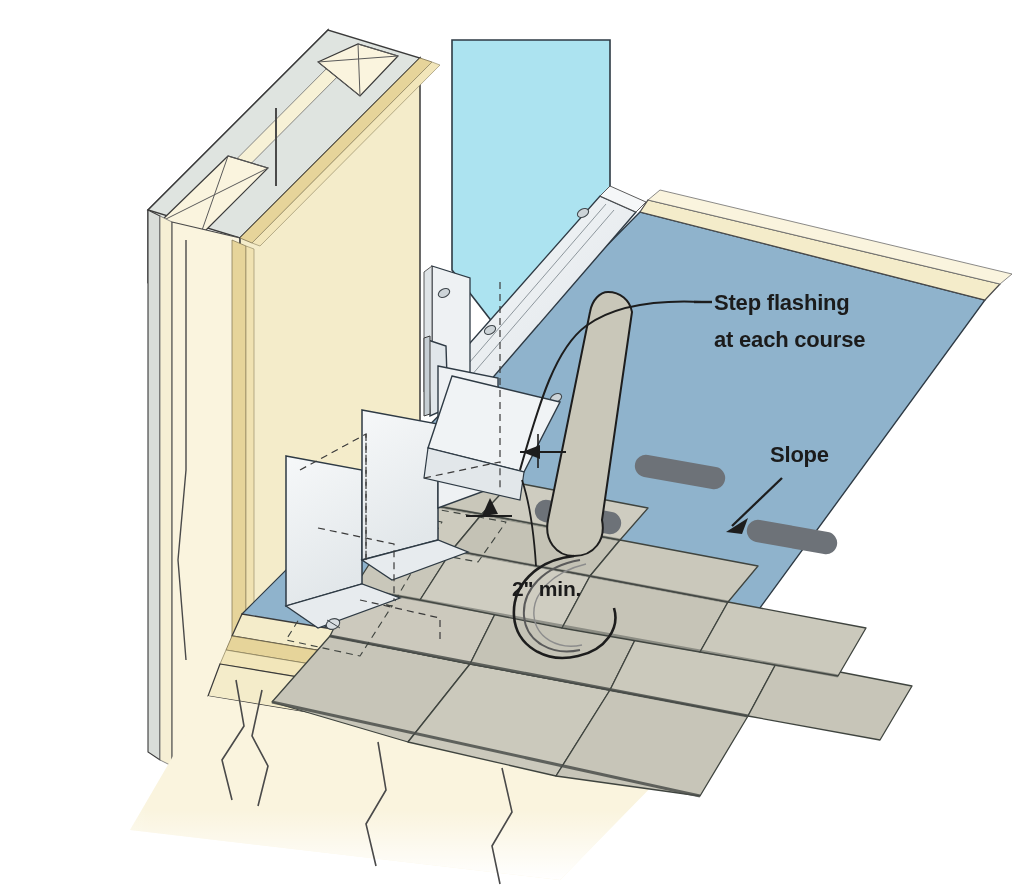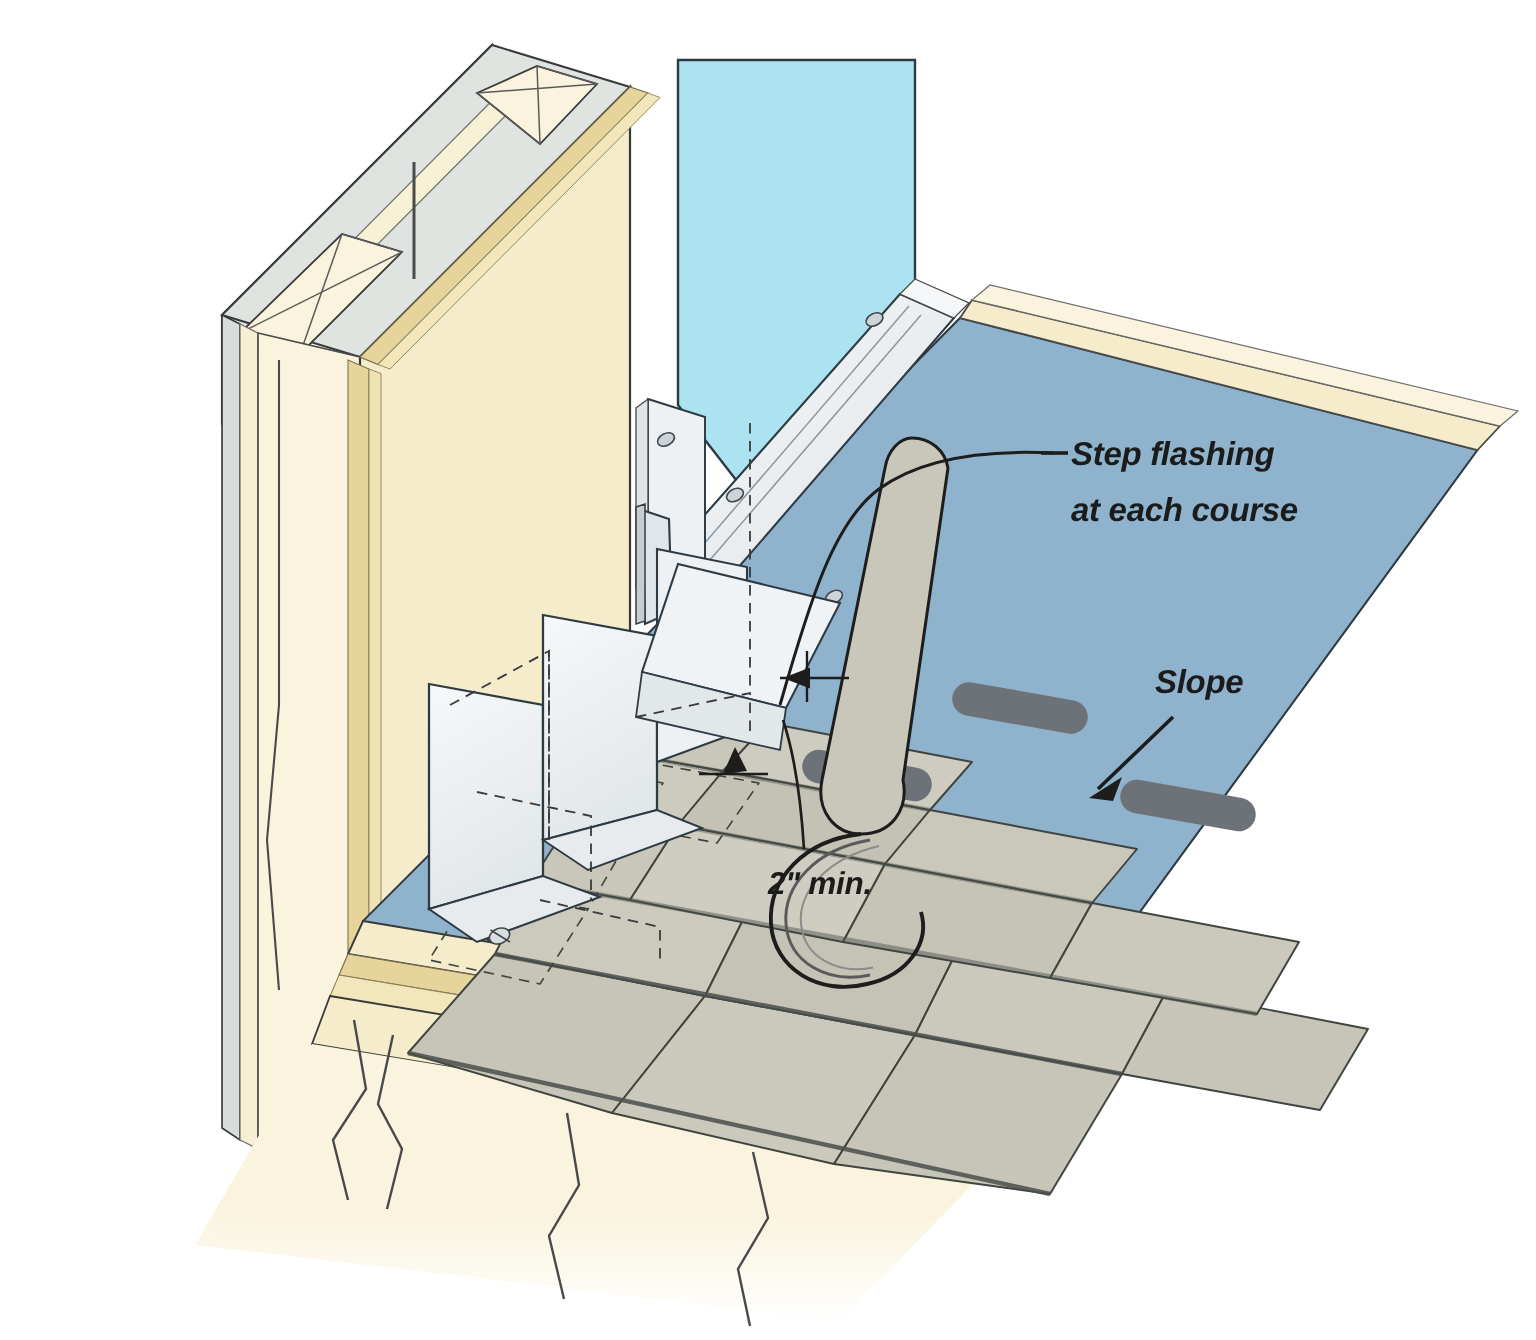--- a/index.html
+++ b/index.html
@@ -1,21 +1,21 @@
 <!DOCTYPE html>
 <html><head>
 <meta charset="utf-8">
 <title>Step Flashing Detail</title>
 <style>
   html,body{margin:0;padding:0;background:#ffffff;}
   body{
     width:1024px;height:893px;overflow:hidden;position:relative;
     font-family:"Liberation Sans", sans-serif;
   }
-  #stage{position:absolute;left:0;top:0;width:1024px;height:893px;font-style:italic;}
+  #stage{position:absolute;left:0;top:0;width:1024px;height:893px;}
   svg#scene{display:block;width:1024px;height:893px;}
 
   .lbl{
     font-family:"Liberation Sans", sans-serif;
     font-weight:700;
     fill:#1b1b1b;
     letter-spacing:-0.2px;
   }
   .lbl-lg{font-size:22px;}
   .lbl-md{font-size:21px;}

